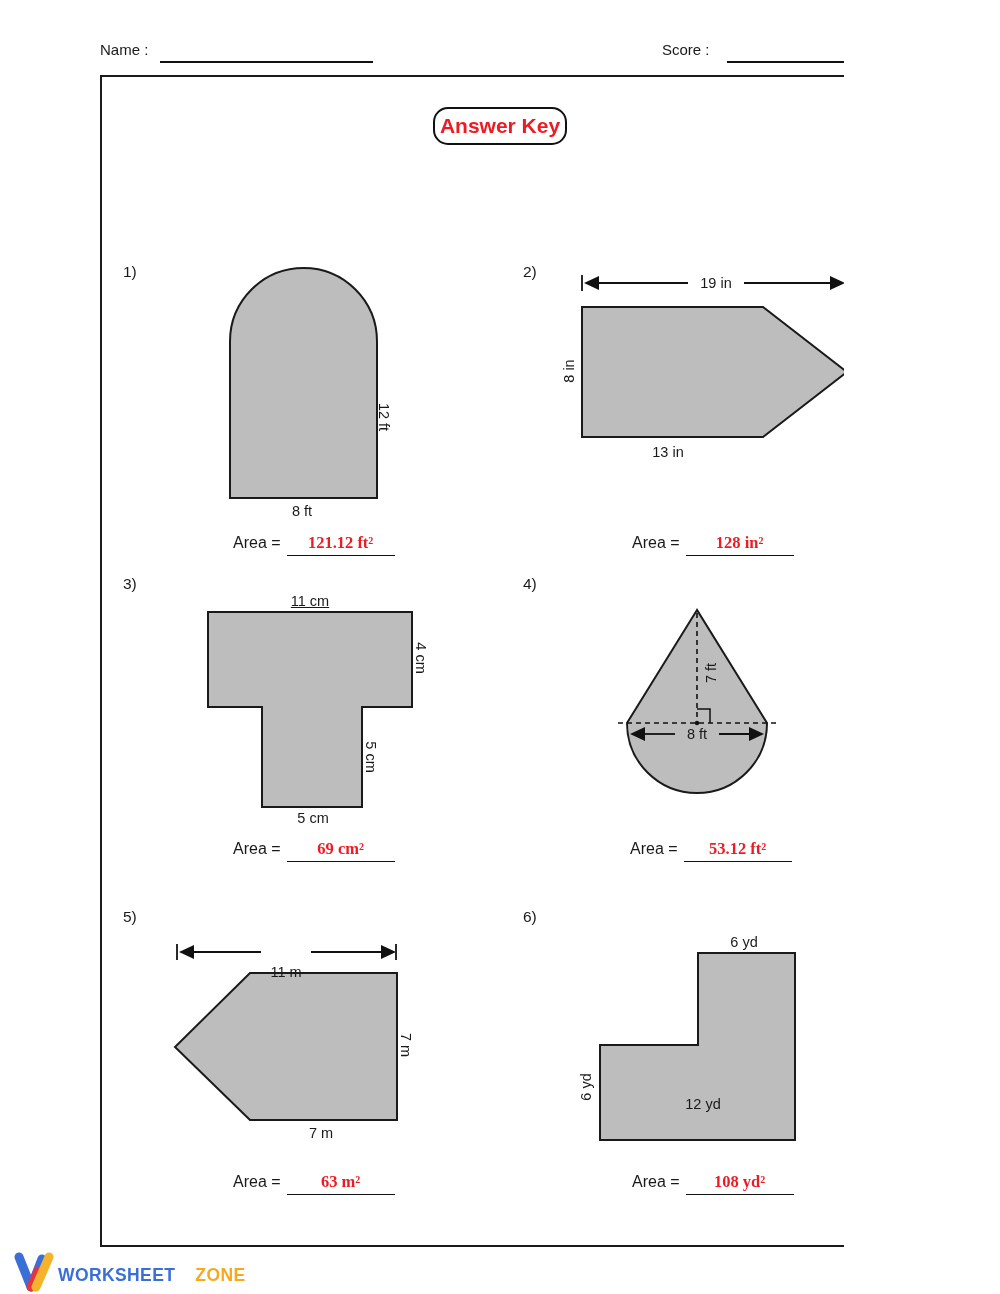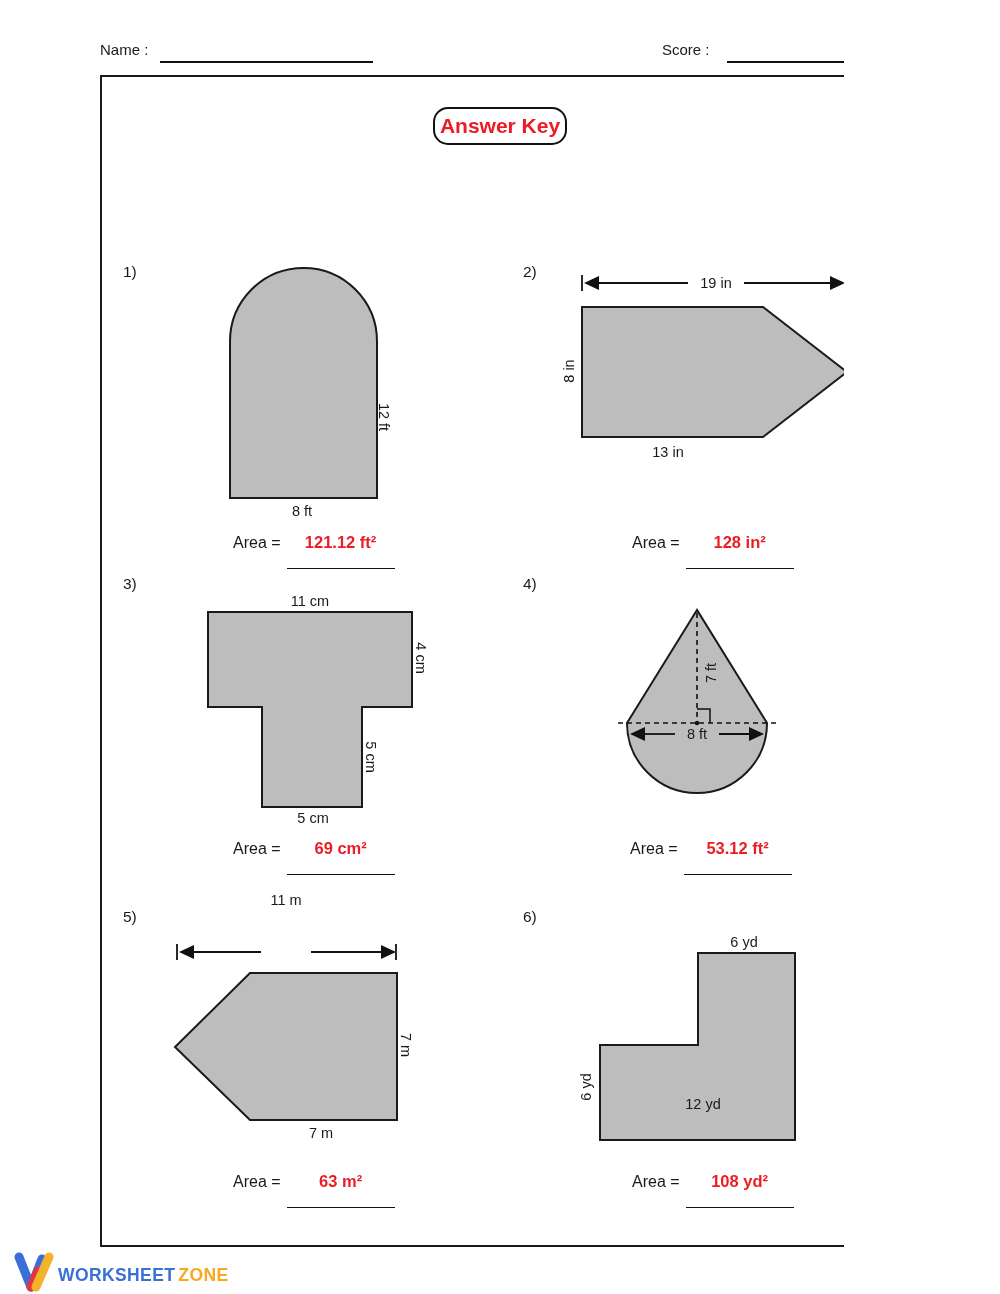--- a/index.html
+++ b/index.html
@@ -9,31 +9,31 @@
   .hline{position:absolute;border-top:2px solid #111;height:0;}
   #border-box{position:absolute;left:100px;top:75px;width:798px;height:1168px;border:2px solid #1a1a1a;background:#fff;}
   #badge{position:absolute;left:433px;top:107px;width:130px;height:34px;border:2.2px solid #111;border-radius:15px;
          display:flex;align-items:center;justify-content:center;font-size:21px;font-weight:700;color:var(--accent-red,#ed1c24);}
   #instruction{position:absolute;left:125px;top:183px;font-size:15.5px;}
   .num{position:absolute;font-size:15.5px;}
   .lbl{position:absolute;transform:translate(-50%,-50%);font-size:14.5px;white-space:nowrap;}
   .r90{transform:translate(-50%,-50%) rotate(90deg);}
   .rm90{transform:translate(-50%,-50%) rotate(-90deg);}
   .area-row{position:absolute;display:flex;align-items:baseline;font-size:16px;}
-  .area-line{display:inline-block;min-width:96px;border-bottom:1.7px solid #111;text-align:center;padding:0 6px 16px;margin-left:6px;}
+  .area-line{display:inline-block;min-width:96px;border-bottom:1.7px solid #111;text-align:center;padding:0 6px 2px;margin-left:6px;font-family:Liberation Serif, serif;}
   .ans{color:var(--accent-red,#ed1c24);font-weight:700;font-size:16.5px;}
   svg.layer{position:absolute;left:0;top:0;pointer-events:none;}
   .shape{fill:var(--shape-fill,#bdbdbd);stroke:#1a1a1a;stroke-width:2;}
   .measure line{stroke:#111;stroke-width:1.8;}
   .measure polygon{fill:#111;stroke:none;}
   .dash{stroke:#111;stroke-width:1.6;stroke-dasharray:5 4;fill:none;}
   .thin{stroke:#111;stroke-width:1.5;fill:none;}
   #brand-text{position:absolute;left:58px;top:1265px;font-size:17.5px;font-weight:800;letter-spacing:.4px;}
   #brand-text .w1{color:var(--brand-blue,#3a6fd8);}
-  #brand-text .w2{color:var(--brand-orange,#f8a81c);margin-left:3px;}
+  #brand-text .w2{color:var(--brand-orange,#f8a81c);margin-left:20px;}
   #scan-text{position:absolute;right:78px;top:1260px;font-size:22px;color:#222;}
   #qr-wrap{position:absolute;left:932px;top:1228px;width:62px;height:62px;background:#fff;}
 </style>
 </head>
 <body>
 
 <div id="page">
 
   <span class="abs" style="left:100px;top:41px;font-size:15px;">Name :</span>
   <div class="hline" style="left:160px;top:61px;width:213px;"></div>
@@ -97,29 +97,29 @@
   <span class="num" style="left:123px;top:908px;">5)</span>
   <span class="num" style="left:523px;top:908px;">6)</span>
 
   <span class="lbl r90" style="left:384px;top:417px;">12 ft</span>
   <span class="lbl" style="left:302px;top:511px;">8 ft</span>
 
   <span class="lbl" style="left:716px;top:283px;">19 in</span>
   <span class="lbl rm90" style="left:569px;top:371px;">8 in</span>
   <span class="lbl" style="left:668px;top:452px;">13 in</span>
 
-  <span class="lbl" style="left:310px;top:601px;">11 cm</span>
+  <span class="lbl" style="left:310px;top:601px;text-decoration:underline;">11 cm</span>
   <span class="lbl r90" style="left:421px;top:658px;">4 cm</span>
   <span class="lbl r90" style="left:371px;top:757px;">5 cm</span>
   <span class="lbl" style="left:313px;top:818px;">5 cm</span>
 
   <span class="lbl rm90" style="left:711px;top:673px;">7 ft</span>
   <span class="lbl" style="left:697px;top:734px;">8 ft</span>
 
-  <span class="lbl" style="left:286px;top:900px;">11 m</span>
+  <span class="lbl" style="left:286px;top:972px;">11 m</span>
   <span class="lbl r90" style="left:406px;top:1045px;">7 m</span>
   <span class="lbl" style="left:321px;top:1133px;">7 m</span>
 
   <span class="lbl" style="left:744px;top:942px;">6 yd</span>
   <span class="lbl rm90" style="left:586px;top:1087px;">6 yd</span>
   <span class="lbl" style="left:703px;top:1104px;">12 yd</span>
 
   <div class="area-row" style="left:233px;top:533px;">
     <span>Area =</span>
     <span class="area-line"><span class="ans">121.12 ft²</span></span>

